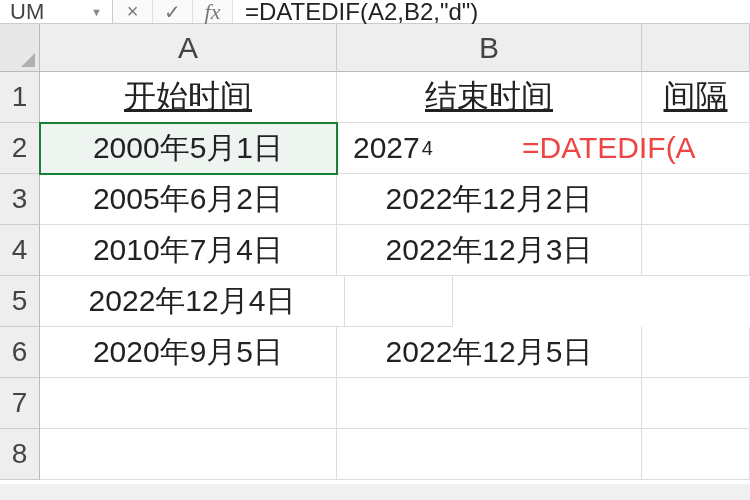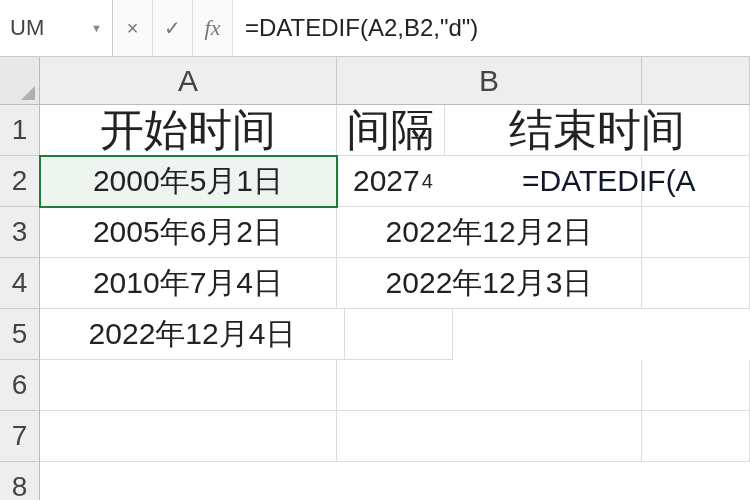--- a/index.html
+++ b/index.html
@@ -7,21 +7,21 @@
   font-family: "Microsoft YaHei", "SimSun", Arial, sans-serif;
   background: #f0f0f0;
   width: 750px;
   height: 500px;
   overflow: hidden;
   filter: blur(0.3px);
 }
 .formula-bar {
   display: flex;
   align-items: flex-start;
-  height: 57px;
+  height: 24px;
   background: #f5f5f5;
   border-bottom: 1px solid #ccc;
 }
 .name-box {
   width: 113px;
   height: 100%;
   display: flex;
   align-items: center;
   padding: 0 10px;
   font-size: 22px;
@@ -133,21 +133,21 @@
   justify-content: center;
   font-size: 30px;
   color: #222;
   position: relative;
   background: #fff;
   overflow: visible;
 }
 .cell.a { width: 297px; }
 .cell.b { width: 305px; }
 .cell.c { width: 108px; }
-.cell.header { font-size: 44px; }
+.cell.header { font-size: 32px; text-decoration: underline; }
 .cell.active {
   outline: 2px solid #1a7f37;
   outline-offset: -1px;
   z-index: 2;
   background: #eef5f0;
 }
 .cell.b2 {
   justify-content: flex-start;
   padding-left: 16px;
 }
@@ -156,21 +156,21 @@
   padding-left: 4px;
   white-space: nowrap;
   z-index: 1;
 }
 .overflow-formula {
   position: absolute;
   left: -120px;
   top: 50%;
   transform: translateY(-50%);
   font-size: 30px;
-  color: #0f172a;
+  color: #ef4444;
   white-space: nowrap;
   pointer-events: none;
 }
 </style>
 </head>
 <body>
 
 <div class="formula-bar">
   <div class="name-box">
     <span>UM</span>
@@ -206,22 +206,22 @@
     <div class="row-h">4</div>
     <div class="row-h">5</div>
     <div class="row-h">6</div>
     <div class="row-h">7</div>
     <div class="row-h">8</div>
   </div>
 
   <div class="cells">
     <div class="row">
       <div class="cell a header">开始时间</div>
+      <div class="cell b header">结束时间</div>
       <div class="cell c header">间隔</div>
-      <div class="cell b header">结束时间</div>
     </div>
     <div class="row">
       <div class="cell a active">2000年5月1日</div>
       <div class="cell b b2">
         <span>2027</span>
           <span style="font-size:20px; vertical-align:super; margin-left:2px;">4</span>
       </div>
       <div class="cell c c2">
         <span class="overflow-formula">=DATEDIF(A</span>
       </div>
@@ -234,20 +234,25 @@
     <div class="row">
       <div class="cell a">2010年7月4日</div>
       <div class="cell b">2022年12月3日</div>
       <div class="cell c"></div>
     </div>
     <div class="row">
       <div class="cell b">2022年12月4日</div>
       <div class="cell c"></div>
     </div>
     <div class="row">
+      <div class="cell a">2020年9月5日</div>
+      <div class="cell b">2022年12月5日</div>
+      <div class="cell c"></div>
+    </div>
+    <div class="row">
       <div class="cell a"></div>
       <div class="cell b"></div>
       <div class="cell c"></div>
     </div>
     <div class="row">
       <div class="cell a"></div>
       <div class="cell b"></div>
       <div class="cell c"></div>
     </div>
   </div>

